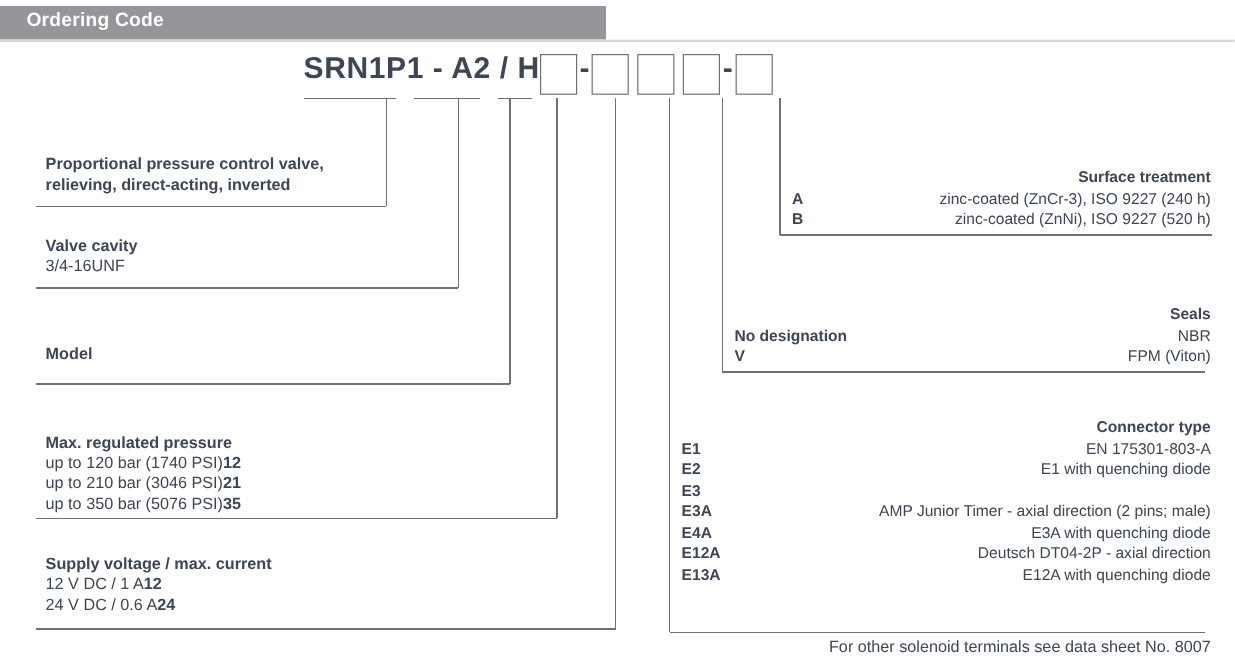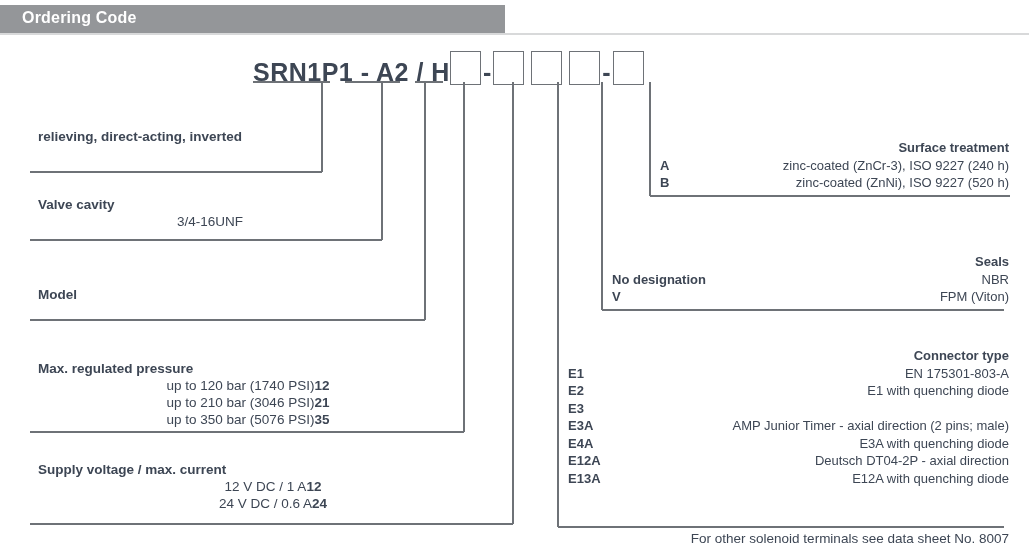--- a/index.html
+++ b/index.html
@@ -40,21 +40,21 @@
     width: 1029px; height: 2px;
     background: #d8d9da;
   }
 
   
   .code-row {
     position: absolute;
     left: 253px; top: 45px;
     height: 40px;
     display: flex;
-    align-items: flex-end;
+    align-items: flex-start;
   }
   .code-text {
     font-size: 25px;
     font-weight: bold;
     color: #3d4654;
     letter-spacing: 0.5px;
     white-space: pre;
     line-height: 1;
   }
   .code-box {
@@ -83,21 +83,21 @@
     position: absolute;
     font-size: 13.5px;
     line-height: 17px;
   }
   .lblock .bold {
     font-weight: bold;
     font-size: 13.5px;
   }
   .lblock .row {
     display: flex;
-    justify-content: center;
+    justify-content: flex-start;
     align-items: baseline;
   }
   .lblock .row .code {
     font-weight: bold;
   }
 
   
   .rblock {
     position: absolute;
     font-size: 13px;
@@ -176,20 +176,21 @@
 
       <line x1="602" y1="82" x2="602" y2="310"></line>
       <line x1="602" y1="310" x2="1004" y2="310"></line>
 
       <line x1="650" y1="82" x2="650" y2="196"></line>
       <line x1="650" y1="196" x2="1010" y2="196"></line>
     </g>
   </svg>
 
   <div class="lblock" style="left:38px; top:128px; width:290px;">
+    <div class="bold">Proportional pressure control valve,</div>
     <div class="bold">relieving, direct-acting, inverted</div>
   </div>
 
   <div class="lblock" style="left:38px; top:196px; width:344px;">
     <div class="bold">Valve cavity</div>
     <div class="row">
       <span>3/4-16UNF</span>
       <span class="code"></span>
     </div>
   </div>

